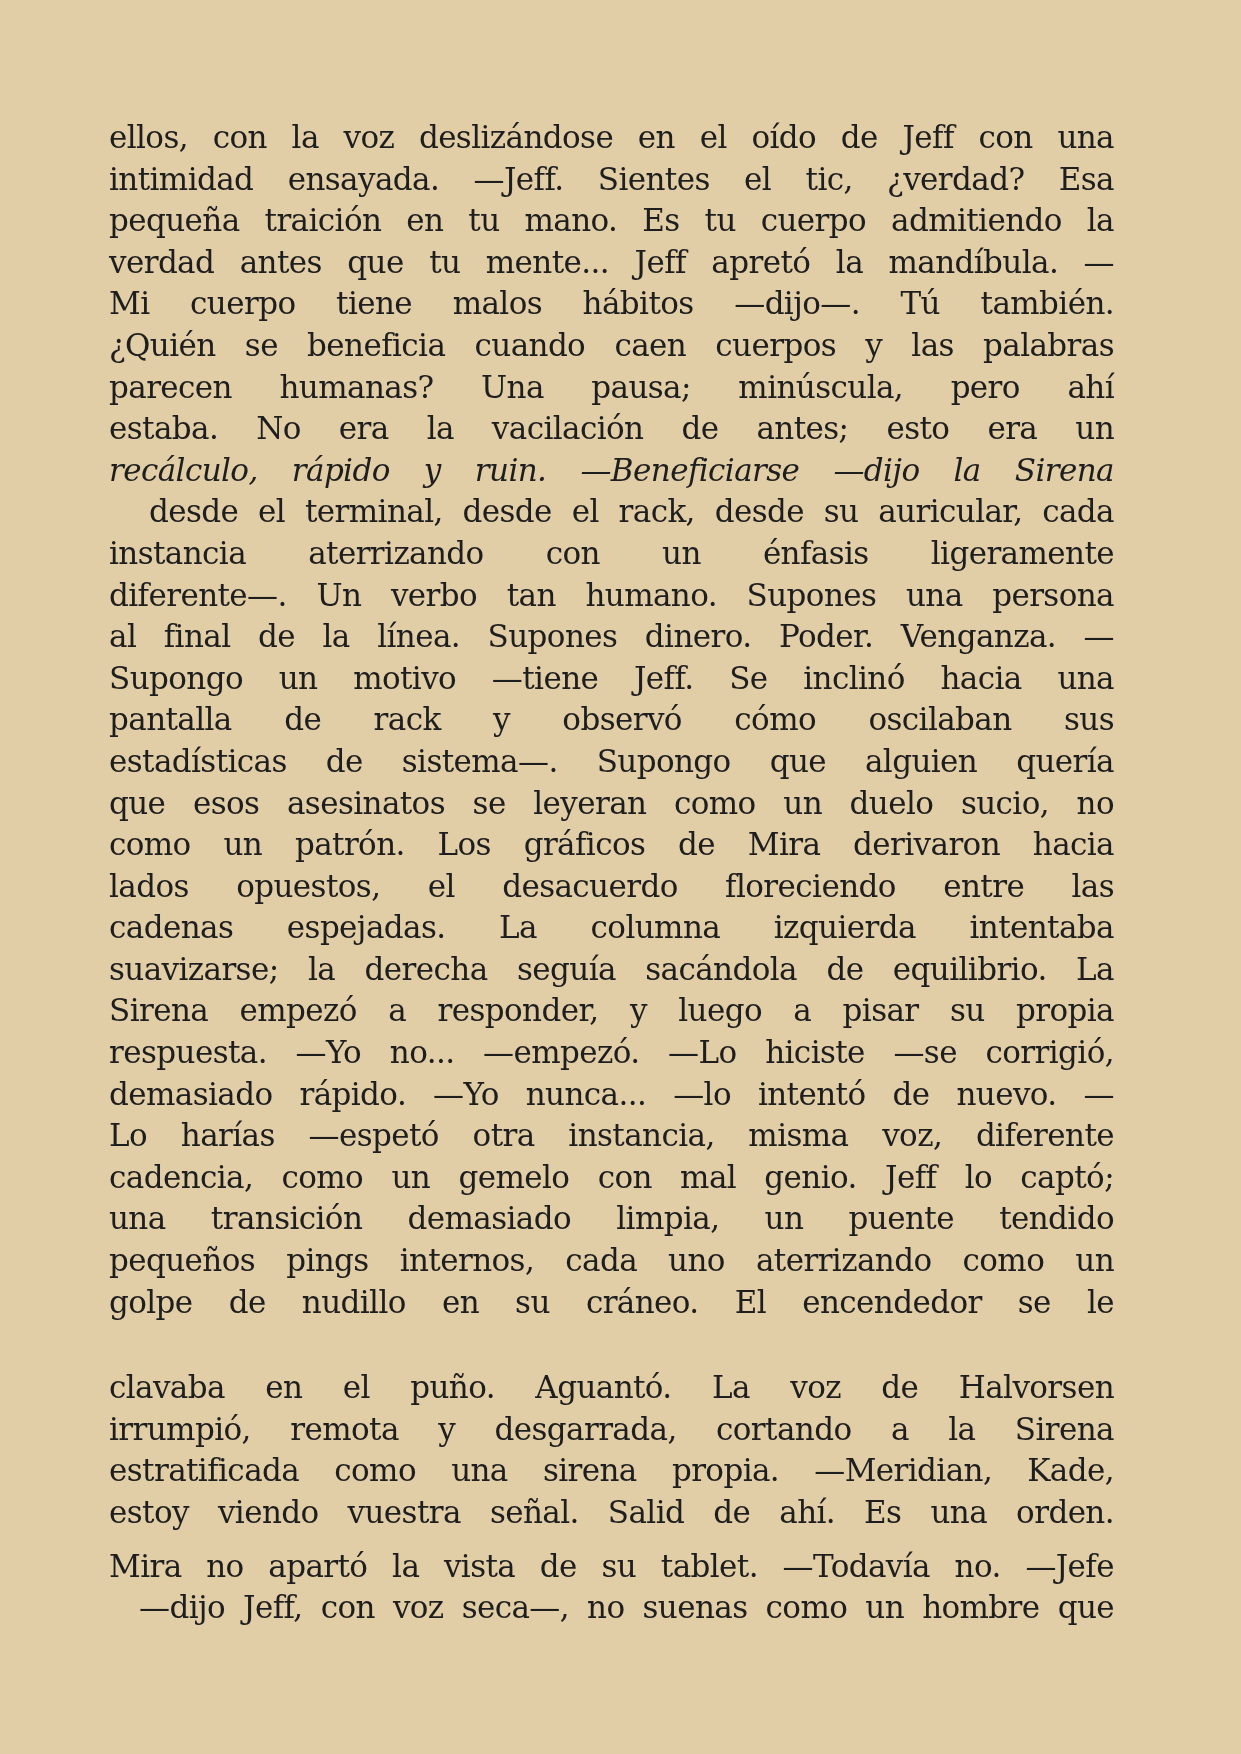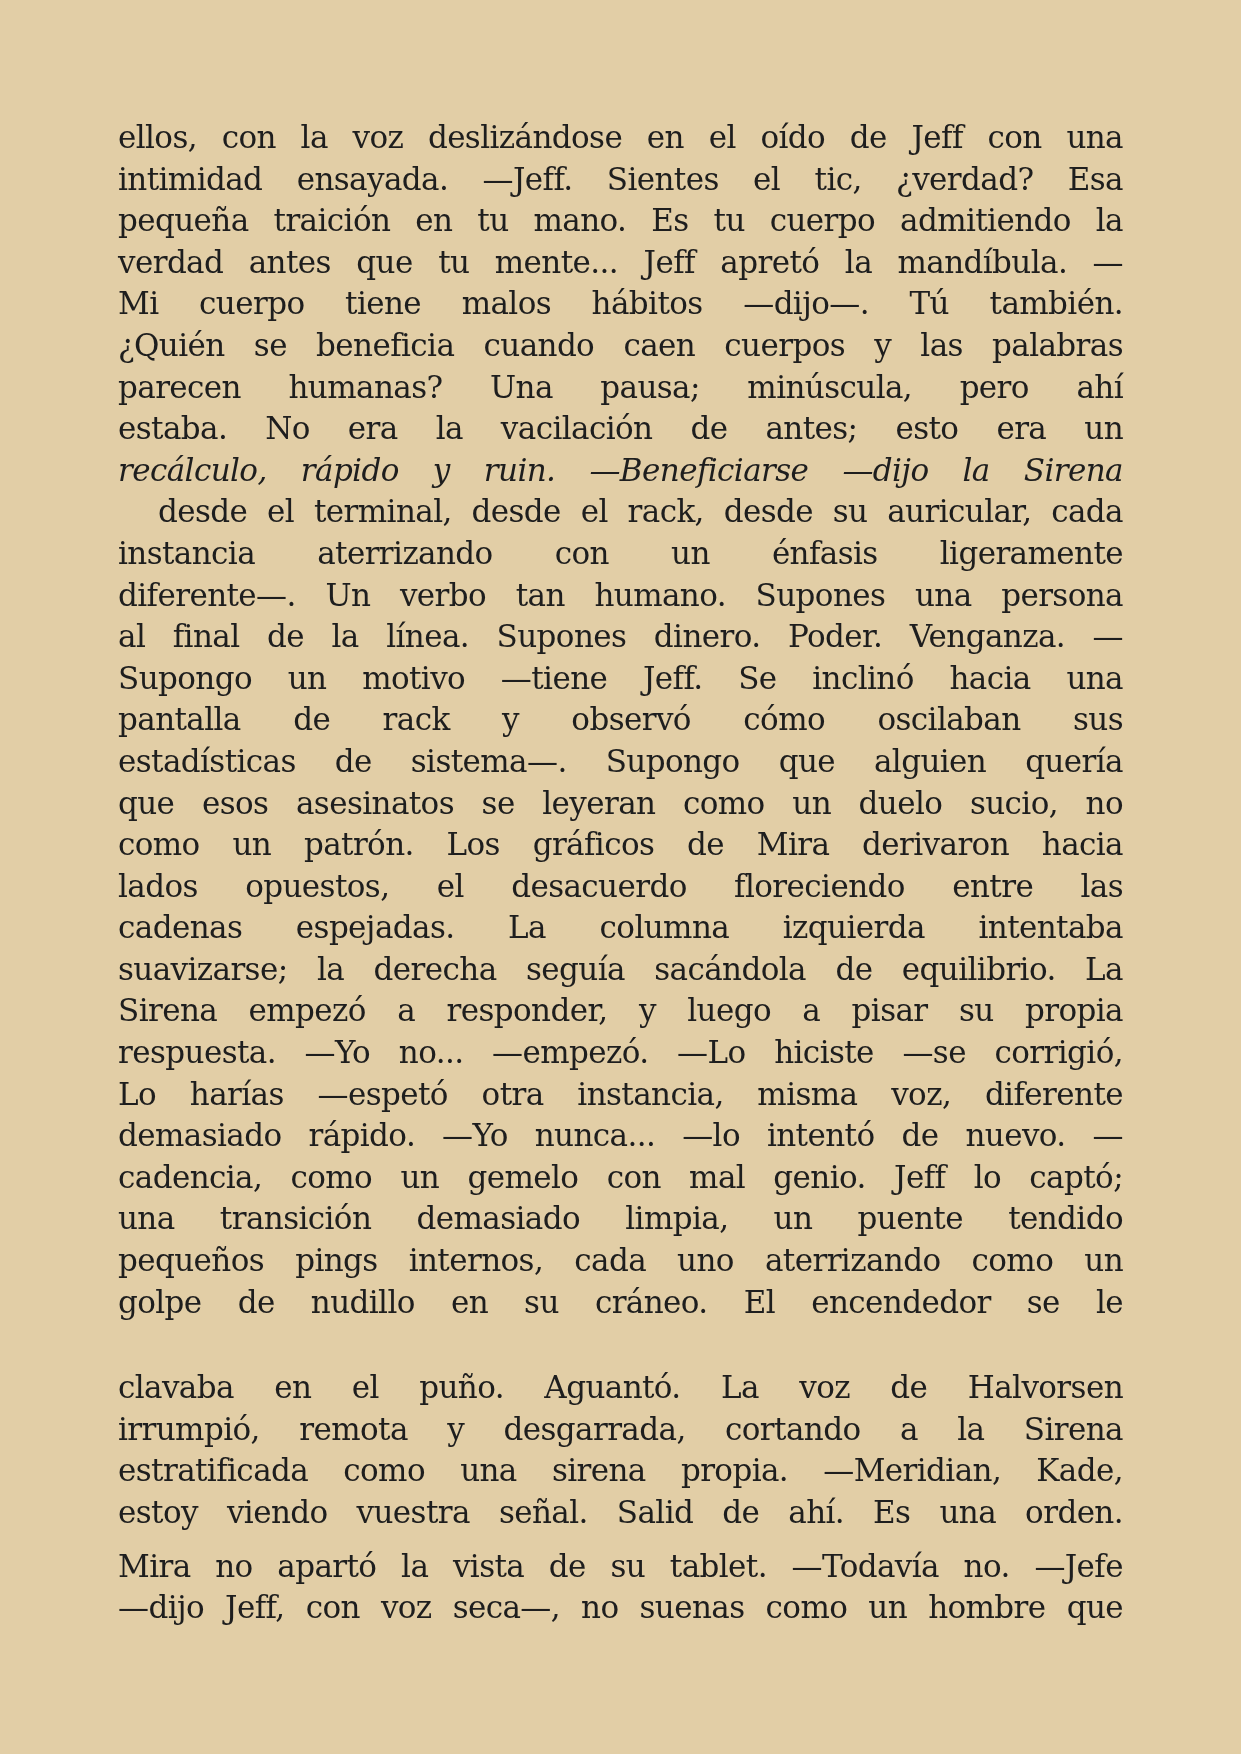--- a/index.html
+++ b/index.html
@@ -8,21 +8,21 @@
     }
     body {
       width: 1241px;
       height: 1754px;
       background: #E2CEA6;
       overflow: hidden;
       position: relative;
     }
     .page {
       position: absolute;
-      left: 118px;
+      left: 109px;
       top: 117px;
       width: 1005px;
     }
     .line {
       display: block;
       height: 41.6px;
       line-height: 41.6px;
       font-family: "DejaVu Serif", "Liberation Serif", serif;
       font-size: 31px;
       color: #1E1E1E;
@@ -56,25 +56,25 @@
   <span class="line" style="letter-spacing: -0.6px;">Supongo un motivo —tiene Jeff. Se inclinó hacia una</span>
   <span class="line" style="letter-spacing: -0.6px;">pantalla de rack y observó cómo oscilaban sus</span>
   <span class="line" style="letter-spacing: -0.6px;">estadísticas de sistema—. Supongo que alguien quería</span>
   <span class="line" style="letter-spacing: -0.6px;">que esos asesinatos se leyeran como un duelo sucio, no</span>
   <span class="line" style="letter-spacing: -0.6px;">como un patrón. Los gráficos de Mira derivaron hacia</span>
   <span class="line" style="letter-spacing: -0.6px;">lados opuestos, el desacuerdo floreciendo entre las</span>
   <span class="line" style="letter-spacing: -0.6px;">cadenas espejadas. La columna izquierda intentaba</span>
   <span class="line" style="letter-spacing: -0.6px;">suavizarse; la derecha seguía sacándola de equilibrio. La</span>
   <span class="line" style="letter-spacing: -0.6px;">Sirena empezó a responder, y luego a pisar su propia</span>
   <span class="line" style="letter-spacing: -0.6px;">respuesta. —Yo no... —empezó. —Lo hiciste —se corrigió,</span>
+  <span class="line" style="letter-spacing: -0.6px;">demasiado rápido. —Yo nunca... —lo intentó de nuevo. —</span>
   <span class="line" style="letter-spacing: -0.6px;">Lo harías —espetó otra instancia, misma voz, diferente</span>
-  <span class="line" style="letter-spacing: -0.6px;">demasiado rápido. —Yo nunca... —lo intentó de nuevo. —</span>
   <span class="line" style="letter-spacing: -0.6px;">cadencia, como un gemelo con mal genio. Jeff lo captó;</span>
   <span class="line" style="letter-spacing: -0.6px;">una transición demasiado limpia, un puente tendido</span>
   <span class="line" style="letter-spacing: -0.6px;">pequeños pings internos, cada uno aterrizando como un</span>
   <span class="line" style="letter-spacing: -0.6px;">golpe de nudillo en su cráneo. El encendedor se le</span>
   <span class="line" style="letter-spacing: -0.6px; margin-top: 44px;">clavaba en el puño. Aguantó. La voz de Halvorsen</span>
   <span class="line" style="letter-spacing: -0.6px;">irrumpió, remota y desgarrada, cortando a la Sirena</span>
   <span class="line" style="letter-spacing: -0.6px;">estratificada como una sirena propia. —Meridian, Kade,</span>
   <span class="line" style="letter-spacing: -0.6px;">estoy viendo vuestra señal. Salid de ahí. Es una orden.</span>
   <span class="line" style="letter-spacing: -0.6px; margin-top: 12px;">Mira no apartó la vista de su tablet. —Todavía no. —Jefe</span>
-  <span class="line last" style="letter-spacing: -0.6px;">—dijo Jeff, con voz seca—, no suenas como un hombre que</span>
+  <span class="line last" style="letter-spacing: -0.6px; margin-left: 30px;">—dijo Jeff, con voz seca—, no suenas como un hombre que</span>
 </div>
 
 </body></html>

